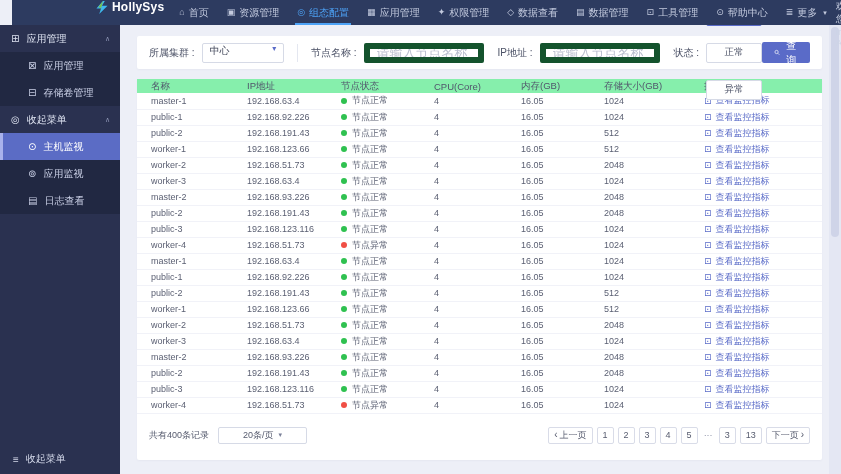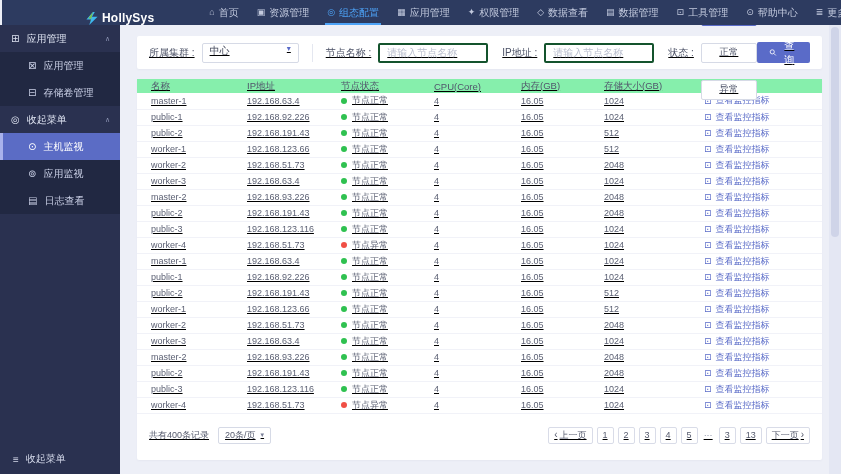--- a/index.html
+++ b/index.html
@@ -1,21 +1,21 @@
 <!DOCTYPE html>
 <html><head>
 <meta charset="utf-8">
 <style>
   * { margin:0; padding:0; box-sizing:border-box; }
   html,body { width:841px; height:474px; }
   body { font-family:"Liberation Sans","DejaVu Sans",sans-serif; }
   .app { position:relative; width:841px; height:474px; background:#edeff7; overflow:hidden; }
 
   
-  .topnav { position:absolute; top:0; left:2px; right:0; height:25px; background:#2d3b60; display:flex; align-items:flex-end; z-index:5;gap:40px; }
+  .topnav { position:absolute; top:0; left:12px; right:0; height:25px; background:#2d3b60; display:flex; align-items:flex-start; z-index:5; }
   .brand { display:flex; align-items:center; gap:4px; margin-left:84px; flex:0 0 auto; }
   .brand-text { color:#ffffff; font-weight:bold; font-size:12px; letter-spacing:.2px; }
   .nav-items { display:flex; align-items:center; height:25px; margin-left:6px; }
   .nav-item { position:relative; display:flex; align-items:center; gap:4px; height:25px; padding:0 9px; font-size:10px; color:#c3cade; cursor:pointer; white-space:nowrap; }
   .nav-item .nicon { font-size:9px; line-height:1; }
   .nav-item .ncaret { font-size:7px; margin-left:2px; }
   .nav-item.active { color:#4da3f7; }
   .nav-item.active::after { content:""; position:absolute; left:7px; right:7px; bottom:0; height:2px; background:#4da3f7; }
   .nav-right { margin-left:auto; display:flex; align-items:center; gap:9px; padding-right:10px; }
   .welcome { font-size:9.5px; color:#cdd4e6; }
@@ -25,28 +25,28 @@
   .side-group { display:flex; align-items:center; height:27px; padding:0 10px 0 11px; color:#dde2f0; font-size:10px; cursor:pointer; }
   .side-group .gicon { margin-right:7px; font-size:10px; }
   .side-group .chev { margin-left:auto; font-size:7px; color:#8d95b5; }
   .side-children { background:#212842; }
   .side-item { display:flex; align-items:center; gap:7px; height:27px; padding-left:28px; font-size:10px; color:#c9cfe5; cursor:pointer; }
   .side-item .sicon { font-size:10px; }
   .side-item.active { background:#5b6cc5; color:#ffffff; border-left:3px solid #a9b2ec; padding-left:25px; }
   .collapse-bar { position:absolute; left:0; right:0; bottom:0; height:30px; display:flex; align-items:center; gap:7px; padding-left:13px; color:#d4d9ea; font-size:10px; cursor:pointer; }
 
   
-  .content { position:absolute; left:120px; top:25px; right:12px; bottom:0; padding:11px 7px 0 17px;text-decoration:underline; }
+  .content { position:absolute; left:120px; top:25px; right:12px; bottom:0; padding:11px 7px 0 17px; }
 
   .filter-card { background:#fff; border-radius:2px; height:33px; display:flex; align-items:center; padding:0 12px; font-size:10px; color:#4a5065; box-shadow:0 1px 2px rgba(40,50,100,.04); }
   .f-label { white-space:nowrap; }
   .selectbox { width:108px; height:20px; border:1px solid #d6dae6; border-radius:2px; display:flex; align-items:flex-start; justify-content:space-between; padding:0 7px; margin-left:7px; color:#3f4457; cursor:pointer; background:#fff; }
   .selectbox .caret { color:#5a6bc8; font-size:8px; }
   .vdiv { width:1px; height:18px; background:#e4e7f0; margin:0 13px; }
-  .f-input { width:110px; height:20px; border:2px solid #14532d; border-radius:2px; padding:0 7px; font-size:10px; color:#3f4457; margin:0 14px 0 7px; outline:none; font-family:inherit; }
+  .f-input { width:120px; height:20px; border:6px solid #14532d; border-radius:2px; padding:0 7px; font-size:13px; color:#3f4457; margin:0 14px 0 7px; outline:none; font-family:inherit; }
   .f-input::placeholder { color:#b9bece; }
   .status-group { display:flex; gap:17px; margin-left:7px;flex-direction:column; }
   .status-btn { position:relative; width:56px; height:20px; border:1px solid #d6dae6; border-radius:2px; background:#fff; display:flex; align-items:center; justify-content:center; font-size:9.5px; color:#4a5065; cursor:pointer; overflow:hidden; }
   .status-btn.active { border-color:#5a6bc8; }
   .status-btn.active::after { content:""; position:absolute; right:0; bottom:0; border-style:solid; border-width:0 0 8px 8px; border-color:transparent transparent #5a6bc8 transparent; }
   .btn { height:21px; border:none; border-radius:2px; display:flex; align-items:center; justify-content:center; gap:4px; font-size:10px; cursor:pointer; padding:0 12px; font-family:inherit; }
   .btn.primary { background:#5a6bc8; color:#fff; margin-left:auto; }
 
   
   .table-card { margin-top:10px; background:#fff; border-radius:2px; height:381px; box-shadow:0 1px 2px rgba(40,50,100,.04); padding-bottom:2px; }
@@ -54,21 +54,21 @@
   thead th { background:#86efac; color:#50556b; font-weight:normal; height:14px; text-align:left; padding-left:14px; font-size:9.5px; }
   tbody td { height:16px; border-bottom:1px solid #f1f2f8; color:#5a5f72; font-size:9px; padding-left:14px; white-space:nowrap; overflow:hidden; }
   .dot { display:inline-block; width:6px; height:6px; border-radius:50%; margin-right:5px; vertical-align:middle; }
   .dot.normal { background:#2fc150; }
   .dot.abnormal { background:#f04f45; }
   .metrics-link { color:#5a6bc8; cursor:pointer; display:inline-flex; align-items:center; gap:4px; }
   .metrics-link .licon { font-size:9px; }
 
   
   .table-footer { display:flex; align-items:center; height:21px; margin-top:11px; padding:0 12px; font-size:9px; color:#565b6e; }
-  .pagesize { display:flex; align-items:center; gap:5px; border:1px solid #d6dae6; border-radius:2px; height:17px; padding:0 6px; margin-left:9px; cursor:pointer; background:#fff; }
+  .pagesize { display:flex; align-items:center; gap:5px; border:1px solid #d6dae6; border-radius:2px; height:17px; padding:0 24px; margin-left:9px; cursor:pointer; background:#fff; }
   .pagesize .caret { font-size:7px; color:#7a8098; }
   .pagination { margin-left:auto; display:flex; align-items:center; gap:4px; }
   .pg-btn { height:17px; min-width:17px; padding:0 5px; border:1px solid #d9dce8; border-radius:2px; background:#fff; color:#565b6e; display:flex; align-items:center; justify-content:center; gap:2px; font-size:9px; cursor:pointer; }
   .pg-btn .arrow { font-size:10px; line-height:1; }
   .pg-ellipsis { color:#8a8fa5; padding:0 2px; }
 
   
   .scrollbar { position:absolute; top:25px; right:0; bottom:0; width:12px; background:#e4e7f3; }
   .scroll-thumb { position:absolute; top:2px; left:2px; width:8px; height:210px; border-radius:4px; background:#cfd4e8; }
 </style>

